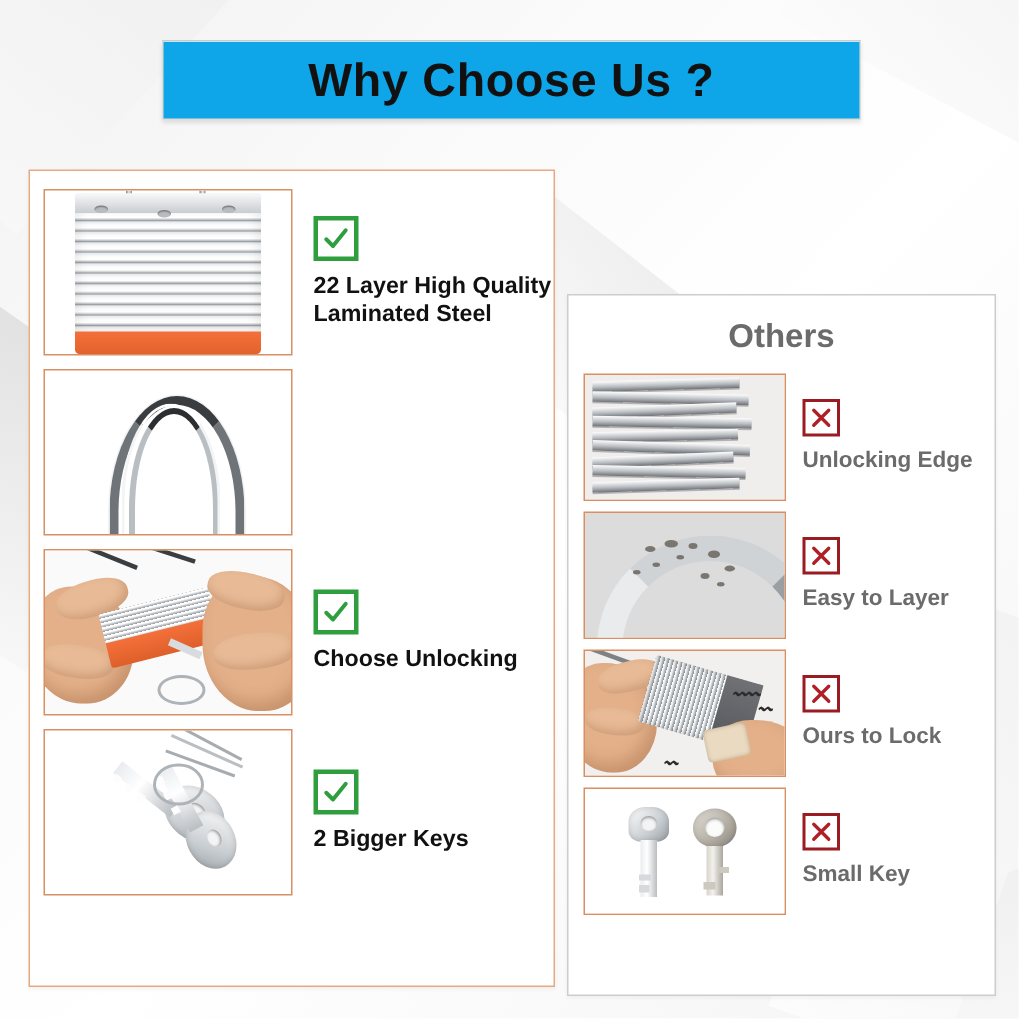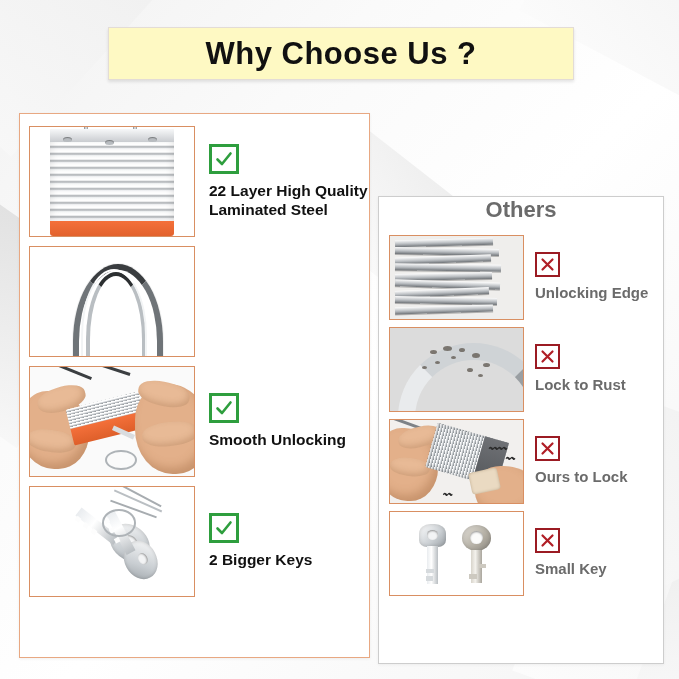--- a/index.html
+++ b/index.html
@@ -24,36 +24,36 @@
       background:linear-gradient(200deg,#efefef,#fbfbfb);}
   .r4{width:200px;height:120px;right:-70px;bottom:-40px;transform:rotate(-25deg);
       background:linear-gradient(200deg,#eeeeee,#fcfcfc);}
   .r5{width:150px;height:110px;left:300px;top:150px;transform:rotate(38deg);
       background:linear-gradient(200deg,#ebebeb,#fdfdfd);}
   .r6{width:120px;height:300px;left:560px;top:400px;transform:rotate(20deg);
       background:linear-gradient(200deg,#f1f1f1,#fdfdfd);}
 
   
   .banner{position:absolute;left:108px;top:27px;width:464px;height:51px;
-    background:#fef9c3;border:1px solid #e3dcd6;
+    background:#0ea5e9;border:1px solid #e3dcd6;
     display:flex;align-items:center;justify-content:center;
     box-shadow:0 2px 3px rgba(0,0,0,.10);}
   .banner-text{font-size:31px;font-weight:bold;color:#111;letter-spacing:.5px;
     font-family:"Liberation Sans","DejaVu Sans",sans-serif;}
 
   
   .panel{position:absolute;background:#ffffff;}
   .panel-ours{left:19px;top:113px;width:349px;height:543px;
     border:1.5px solid #e8a882;box-shadow:0 1px 3px rgba(0,0,0,.06);}
   .panel-others{left:378px;top:196px;width:284px;height:466px;
     border:1px solid #cdcdcd;box-shadow:0 1px 3px rgba(0,0,0,.05);}
 
   .panel-title{text-align:center;font-weight:bold;}
   .title-ours{font-size:28px;color:#141414;margin-top:18px;}
-  .title-others{font-size:22px;color:#6b6b6b;}
+  .title-others{font-size:22px;color:#6b6b6b;margin-top:14px;}
 
   
   .rows{margin-top:12px;}
   .row{display:flex;align-items:center;}
   .row-ours{margin:0 0 9px 9px;}
   .row-others{margin:0 0 7px 10px;}
 
   .thumb{background:#fff;border:1px solid #d98f62;box-sizing:border-box;
     position:relative;overflow:hidden;flex:none;}
   .thumb-ours{width:166px;height:111px;}
@@ -227,21 +227,21 @@
             <div style="position:absolute;left:50%;top:58%;width:14%;height:5px;background:#d9dcdf;transform:rotate(24deg)"></div>
             <div class="key-ring" style="left:46%;top:76%;width:17%;height:15%;"></div>
           </div>
         </div>
         <div class="rowtext">
           <div class="mark mark-check">
             <svg width="20" height="20" viewBox="0 0 20 20" aria-hidden="true">
               <path d="M3.5 10.5 L8 15 L16.5 4.5" fill="none" stroke="#2E9E3E" stroke-width="2.6" stroke-linecap="round" stroke-linejoin="round"></path>
             </svg>
           </div>
-          <div class="label label-ours">Smooth Unlocking</div>
+          <div class="label label-ours">Choose Unlocking</div>
         </div>
       </div>
 
       <div class="row row-ours">
         <div class="thumb thumb-ours">
           <div class="art">
 
             <div style="position:absolute;left:52%;top:6%;width:30%;height:2px;background:#a7acb0;transform:rotate(28deg)"></div>
             <div style="position:absolute;left:50%;top:12%;width:32%;height:2px;background:#babfc3;transform:rotate(24deg)"></div>
             <div style="position:absolute;left:48%;top:19%;width:30%;height:2px;background:#a7acb0;transform:rotate(20deg)"></div>
@@ -323,21 +323,21 @@
             <div class="rust-spot" style="left:24%;top:46%;width:5px;height:3px"></div>
             <div class="rust-spot" style="left:66%;top:56%;width:5px;height:3px"></div>
           </div>
         </div>
         <div class="rowtext rowtext-others">
           <div class="mark mark-x">
             <svg width="17" height="17" viewBox="0 0 17 17" aria-hidden="true">
               <path d="M3.5 3.5 L13.5 13.5 M13.5 3.5 L3.5 13.5" stroke="#B01E26" stroke-width="2.2" stroke-linecap="round"></path>
             </svg>
           </div>
-          <div class="label label-others">Lock to Rust</div>
+          <div class="label label-others">Easy to Layer</div>
         </div>
       </div>
 
       <div class="row row-others">
         <div class="thumb thumb-others">
           <div class="art" style="background:#f2f0ee">
             <div style="position:absolute;left:2%;top:2%;width:22%;height:3px;background:#7d8287;transform:rotate(20deg)"></div>
             <div class="hand" style="left:-10%;top:10%;width:46%;height:88%;"></div>
             <div class="finger" style="left:6%;top:8%;width:32%;height:24%;transform:rotate(-14deg)"></div>
             <div class="finger" style="left:0%;top:46%;width:30%;height:22%;transform:rotate(6deg)"></div>

